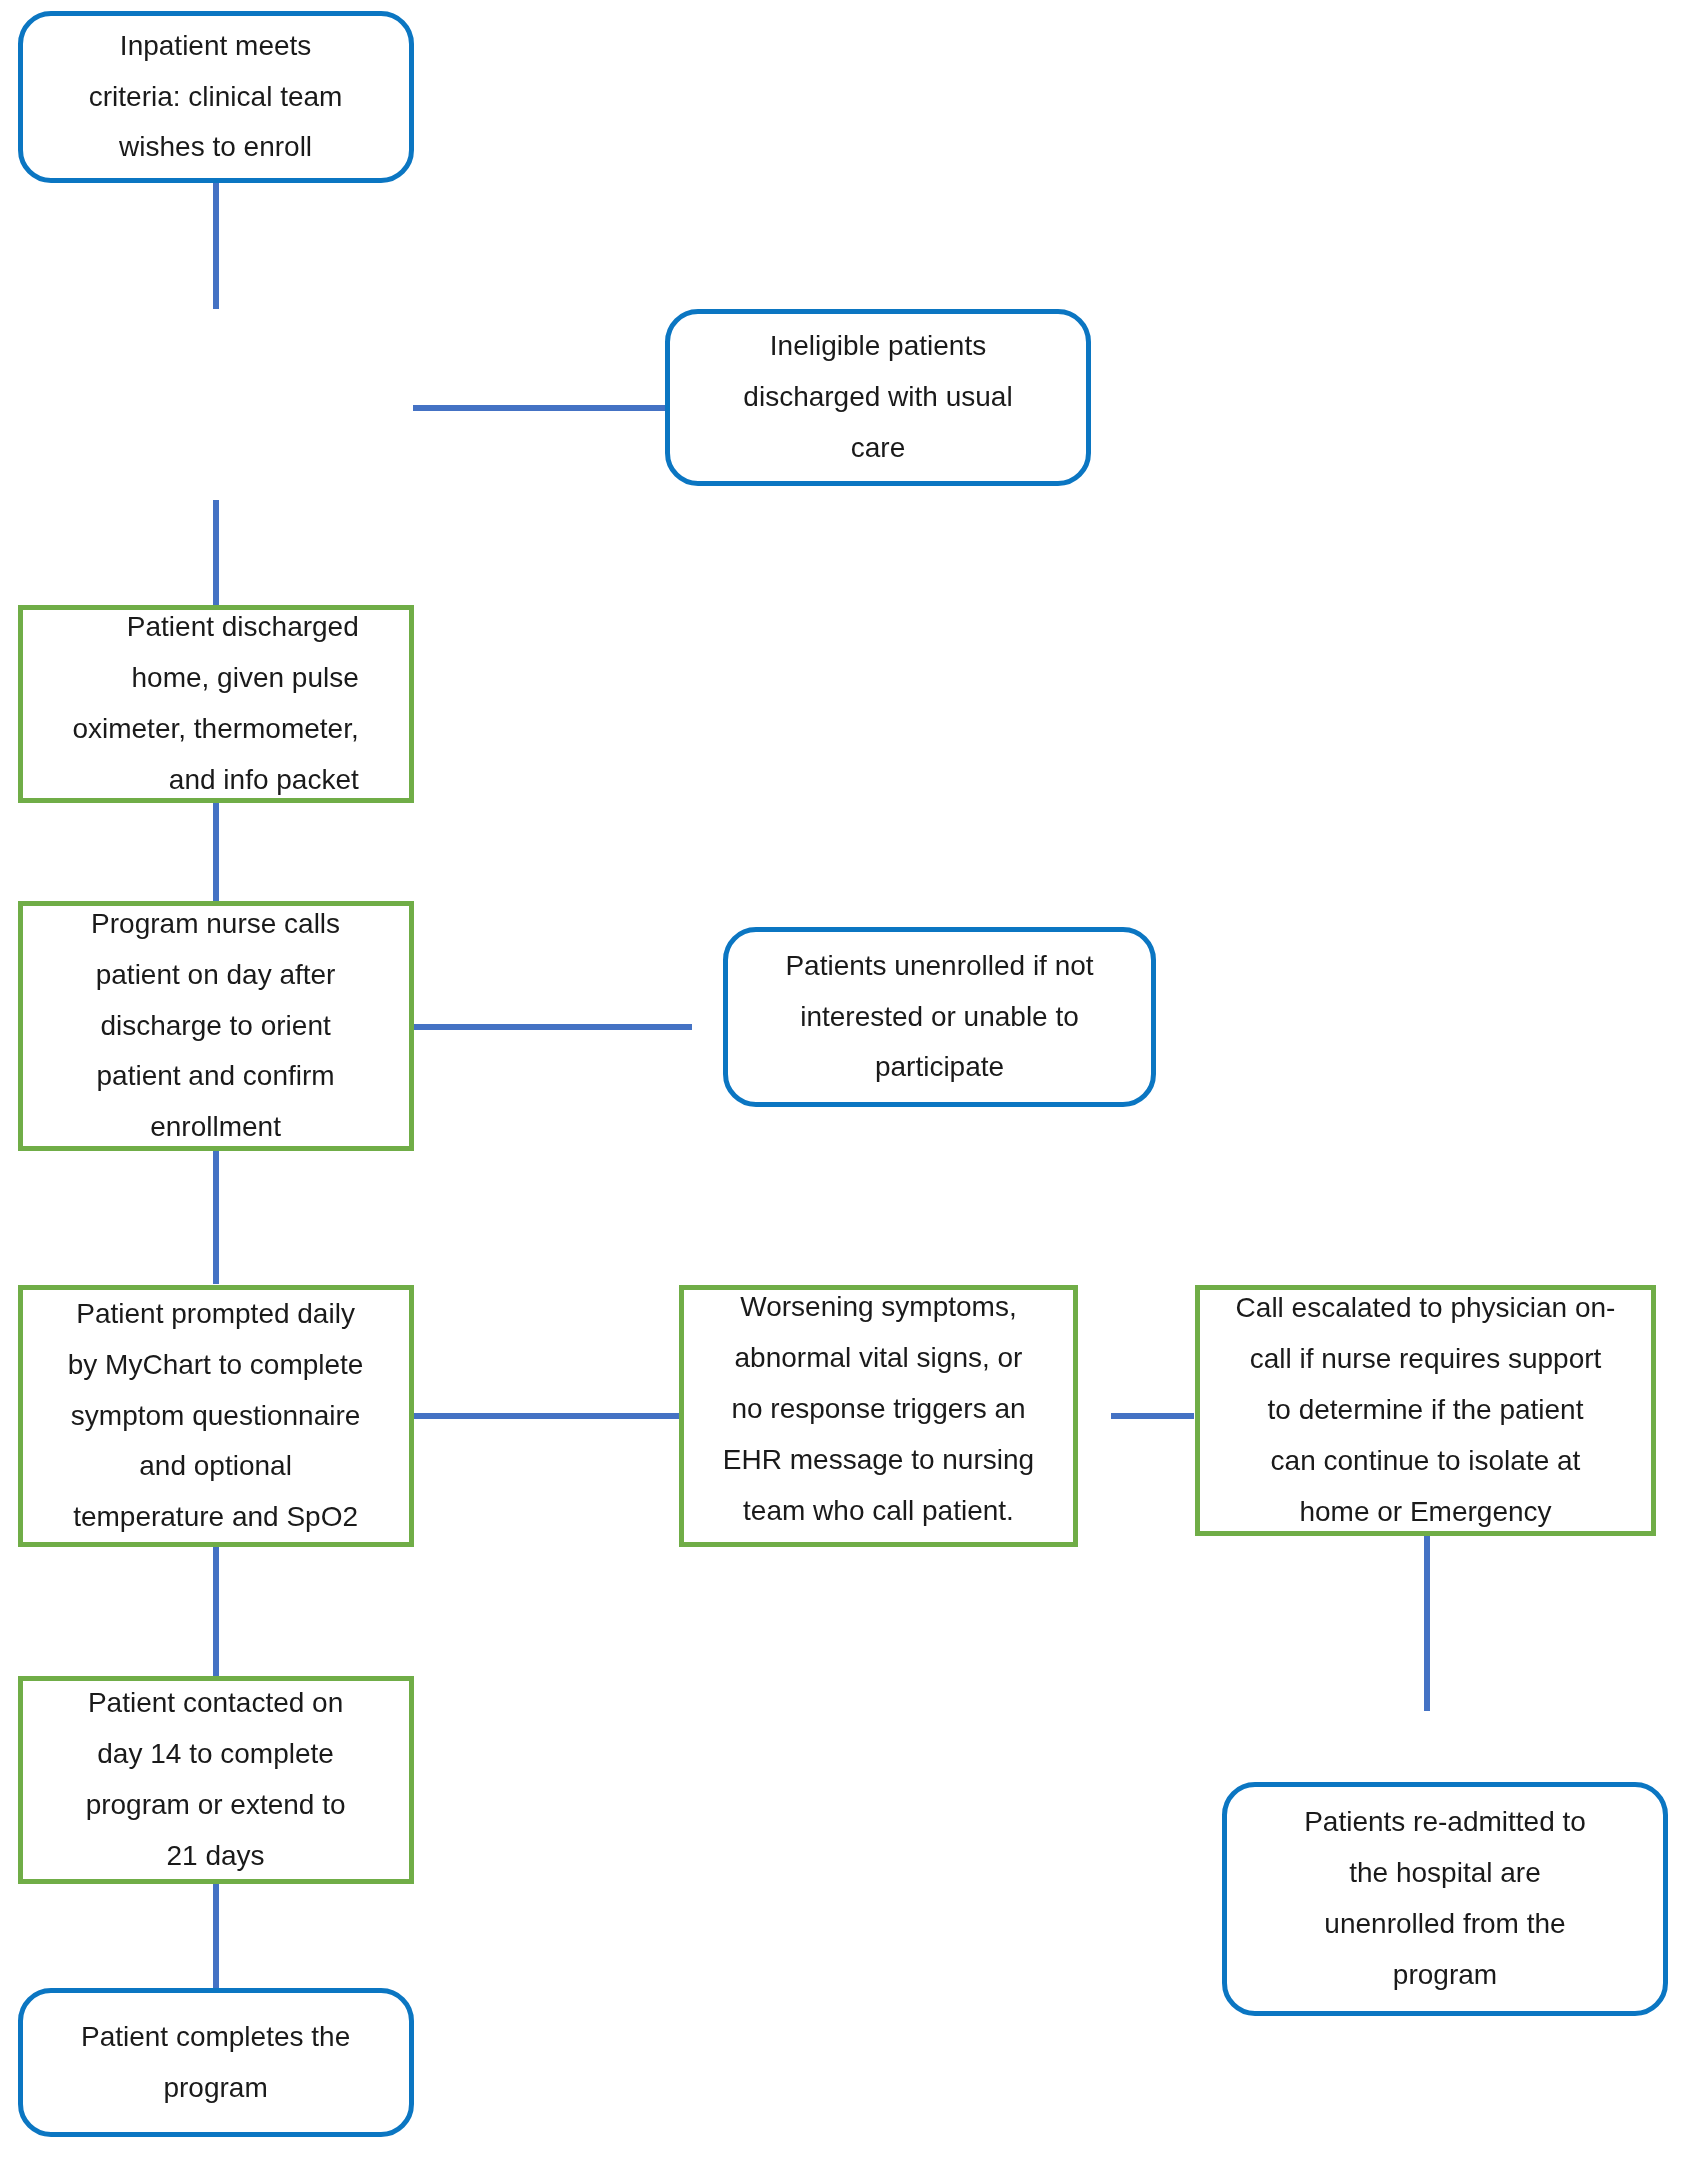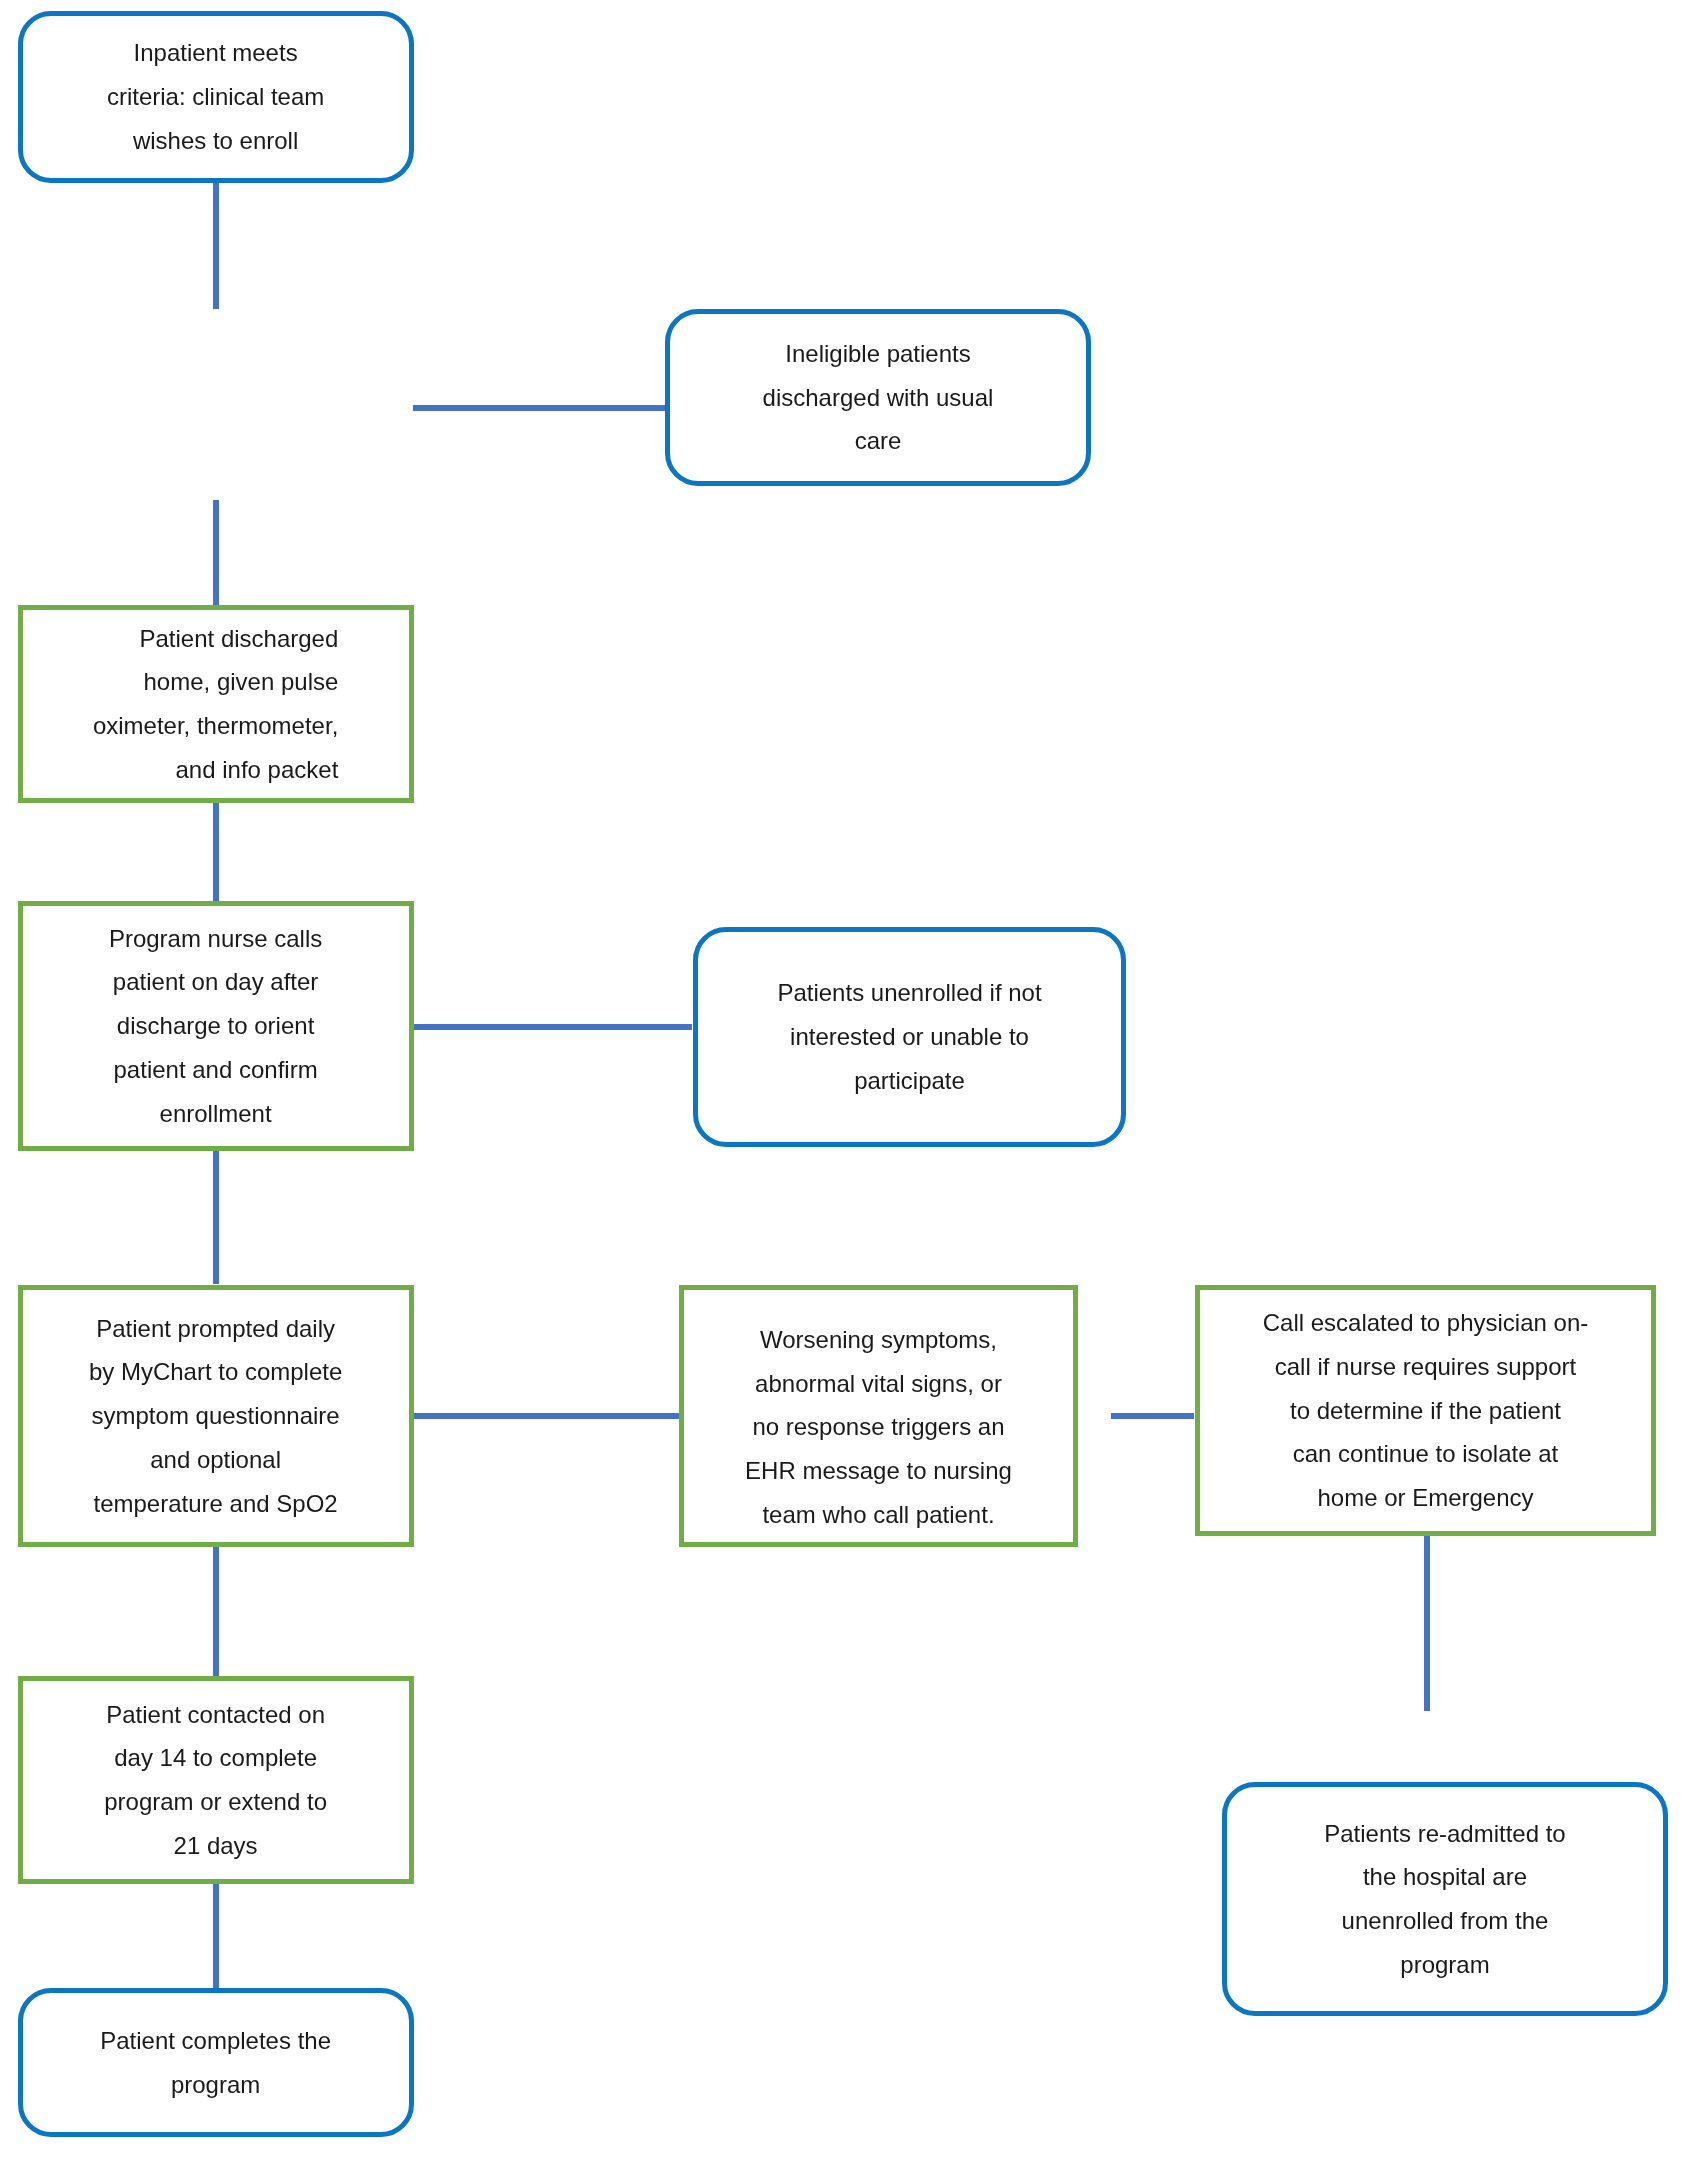--- a/index.html
+++ b/index.html
@@ -17,21 +17,21 @@
     overflow: hidden;
   }
   .node {
     position: absolute;
     box-sizing: border-box;
     background: #ffffff;
     display: flex;
     align-items: center;
     justify-content: center;
     text-align: center;
-    font-size: 24px;
+    font-size: 28px;
     line-height: 1.82;
     padding: 5.5px 15.4px;
   }
   .node .txt {
     white-space: pre-line;
   }
   .node.process {
     border: 5.5px solid #70AD47;
     border-radius: 0;
   }
@@ -84,21 +84,21 @@
   </div>
 
   <div class="node process" style="left:17.6px; top:901px; width:396px; height:250px;">
     <span class="txt">Program nurse calls
 patient on day after
 discharge to orient
 patient and confirm
 enrollment</span>
   </div>
 
-  <div class="node terminal" style="left:693px; top:927px; width:433px; height:220px;">
+  <div class="node terminal" style="left:723px; top:927px; width:433px; height:180px;">
     <span class="txt">Patients unenrolled if not
 interested or unable to
 participate</span>
   </div>
 
   <div class="node process" style="left:17.6px; top:1285px; width:396px; height:262px;">
     <span class="txt">Patient prompted daily
 by MyChart to complete
 symptom questionnaire
 and optional

